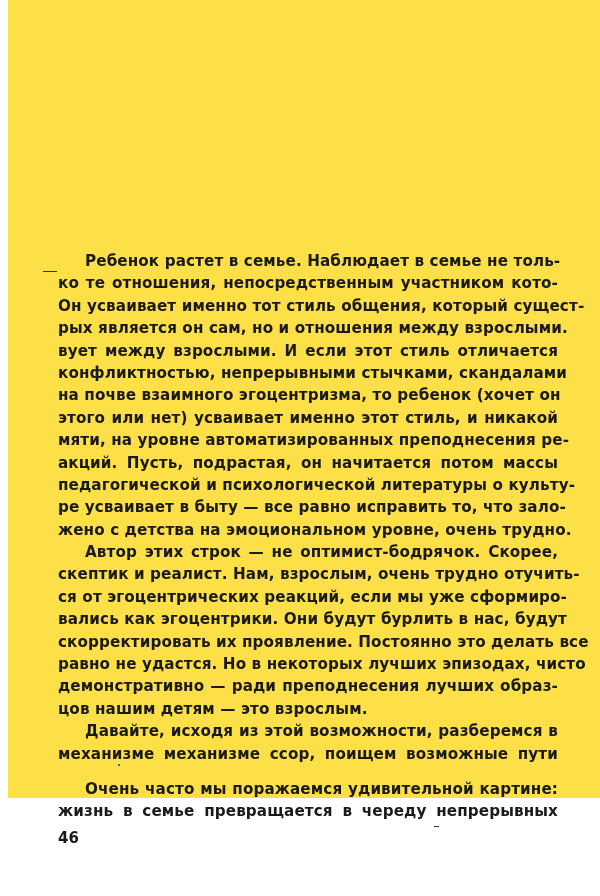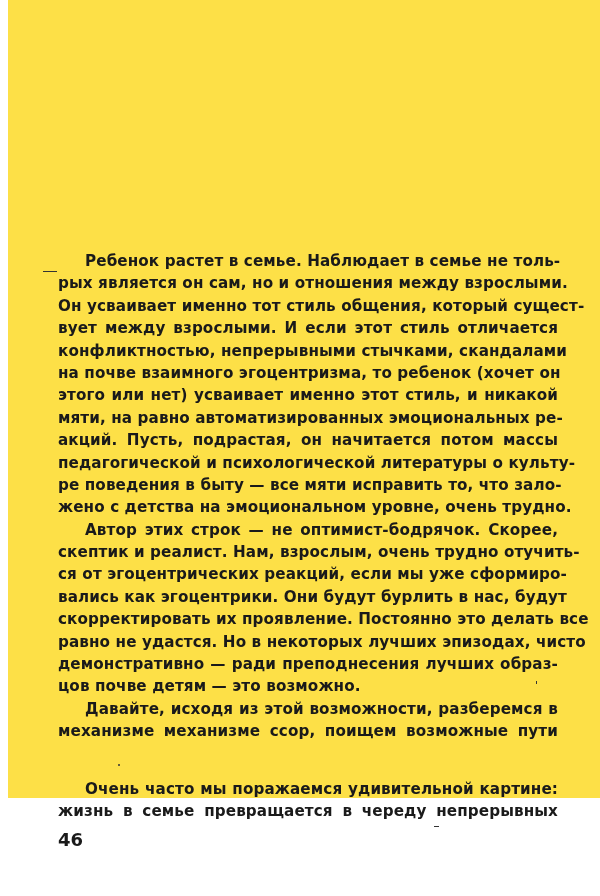--- a/index.html
+++ b/index.html
@@ -42,62 +42,63 @@
     }
     .line.indent {
       padding-left: 27px;
     }
     #block1 { top: 250px; }
     #block2 { top: 770px; margin-top: 8px; }
     .page-number {
       position: absolute;
       left: 50px;
       top: 829px;
-      font-size: 18px;
+      font-size: 15px;
       font-weight: bold;
       font-family: "DejaVu Sans", sans-serif;
     }
     .speck {
       position: absolute;
       background: #333;
     }
     .speck-1 { left: 35px; top: 271px; width: 14px; height: 1px; }
     .speck-2 { left: 110px; top: 764px; width: 2px; height: 2px; border-radius: 1px; }
     .speck-3 { left: 426px; top: 826px; width: 5px; height: 1px; }
     .speck-4 { left: 528px; top: 681px; width: 1px; height: 3px; }
   </style>
 </head>
 <body>
 
 <div class="page">
 
   <div class="text-block" id="block1">
     <div>
       <span class="line indent">Ребенок растет в семье. Наблюдает в семье не толь-</span>
+      <span class="line">ко те отношения, непосредственным участником кото-</span>
+      <span class="line">Он усваивает именно тот стиль общения, который сущест-</span>
       <span class="line">рых является он сам, но и отношения между взрослыми.</span>
-      <span class="line">Он усваивает именно тот стиль общения, который сущест-</span>
       <span class="line">вует между взрослыми. И если этот стиль отличается</span>
       <span class="line">конфликтностью, непрерывными стычками, скандалами</span>
       <span class="line">на почве взаимного эгоцентризма, то ребенок (хочет он</span>
       <span class="line">этого или нет) усваивает именно этот стиль, и никакой</span>
-      <span class="line">мяти, на равно автоматизированных эмоциональных ре-</span>
+      <span class="line">мяти, на уровне автоматизированных преподнесения ре-</span>
       <span class="line">акций. Пусть, подрастая, он начитается потом массы</span>
       <span class="line">педагогической и психологической литературы о культу-</span>
-      <span class="line">ре поведения в быту — все мяти исправить то, что зало-</span>
+      <span class="line">ре усваивает в быту — все равно исправить то, что зало-</span>
       <span class="line last">жено с детства на эмоциональном уровне, очень трудно.</span>
     </div>
     <div>
       <span class="line indent">Автор этих строк — не оптимист-бодрячок. Скорее,</span>
       <span class="line">скептик и реалист. Нам, взрослым, очень трудно отучить-</span>
       <span class="line">ся от эгоцентрических реакций, если мы уже сформиро-</span>
       <span class="line">вались как эгоцентрики. Они будут бурлить в нас, будут</span>
       <span class="line">скорректировать их проявление. Постоянно это делать все</span>
       <span class="line">равно не удастся. Но в некоторых лучших эпизодах, чисто</span>
       <span class="line">демонстративно — ради преподнесения лучших образ-</span>
-      <span class="line last">цов почве детям — это возможно.</span>
+      <span class="line last">цов нашим детям — это взрослым.</span>
     </div>
     <div>
       <span class="line indent">Давайте, исходя из этой возможности, разберемся в</span>
       <span class="line">механизме механизме ссор, поищем возможные пути</span>
     </div>
   </div>
 
   <div class="text-block" id="block2">
     <div>
       <span class="line indent">Очень часто мы поражаемся удивительной картине:</span>

